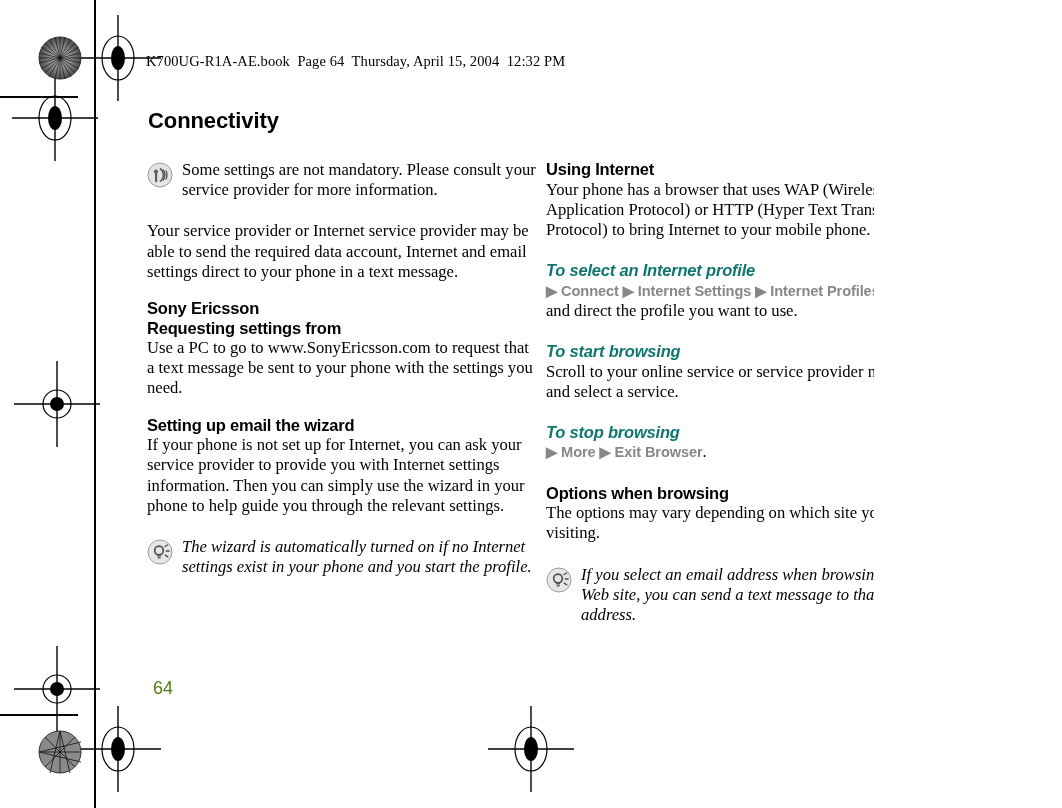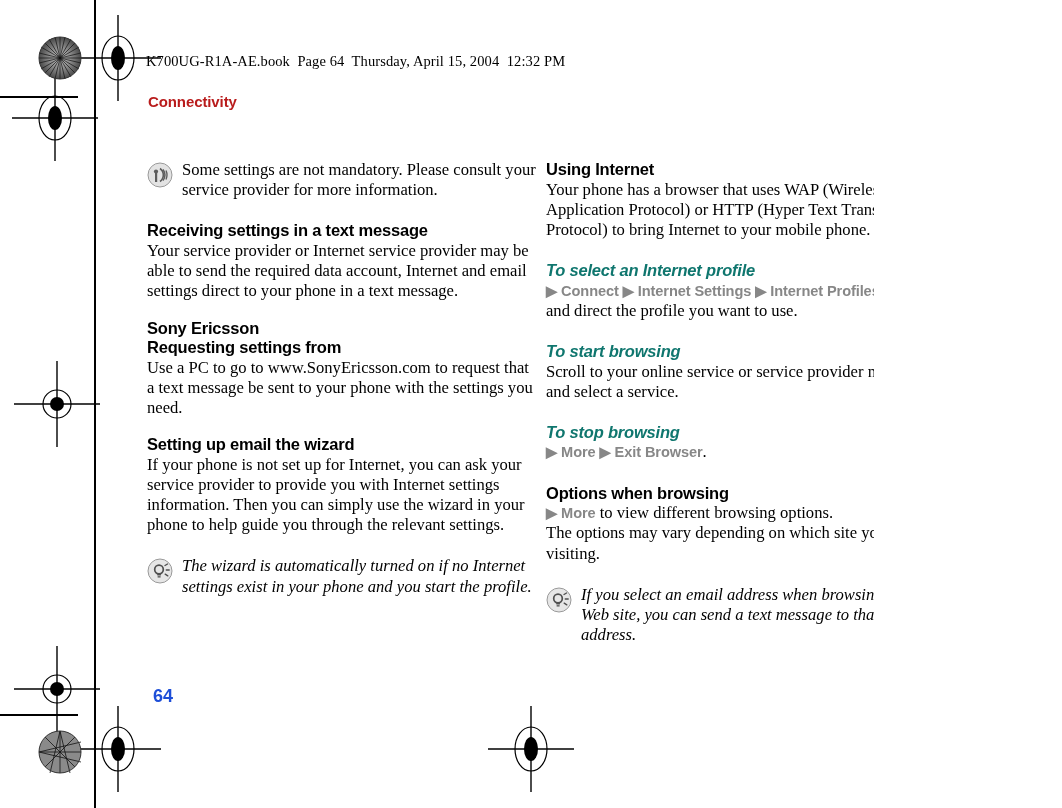--- a/index.html
+++ b/index.html
@@ -43,38 +43,37 @@
     font-size: 14.5px;
     color: #000000;
     white-space: pre;
     letter-spacing: 0.1px;
   }
 
   
   .running-head {
     position: absolute;
     left: 148px;
-    top: 93px;
+    top: 108px;
     font-family: "Liberation Sans", sans-serif;
     font-weight: bold;
-    font-size: 15px;
-    color: #b91c1c;
+    font-size: 22px;
+    color: #000000;
     letter-spacing: -0.1px;
   }
 
   
   .folio {
     position: absolute;
     left: 153px;
     top: 678px;
     font-family: "Liberation Sans", sans-serif;
-    font-weight: bold;
+    font-weight: normal;
     font-size: 18px;
-    color: #1d4ed8;
-    margin-top: 8px;
+    color: #4d7c0f;
   }
 
   
   .col {
     position: absolute;
     top: 160px;
   }
   .col-left  { left: 147px; width: 392px; }
   .col-right { left: 546px; width: 380px; }
 
@@ -374,21 +373,20 @@
           <path d="M16 7.5 A9.5 9.5 0 0 1 16 18.5" fill="none" stroke="#5d5d5d" stroke-width="1.5"></path>
           <path d="M19 8.5 A11 11 0 0 1 19 17.5" fill="none" stroke="#5d5d5d" stroke-width="1.4"></path>
         </svg>
       </span>
       <p class="note-text">Some settings are not mandatory. Please consult your service provider for more information.</p>
     </div>
 
     <div class="gap-lg"></div>
 
     <div>
-      <p class="heading">Receiving settings in a text message</p>
       <p class="body-text">Your service provider or Internet service provider may be able to send the required data account, Internet and email settings direct to your phone in a text message.</p>
     </div>
 
     <div class="gap-md"></div>
 
     <div>
       <p class="heading">Sony Ericsson</p>
       <p class="heading">Requesting settings from</p>
       <p class="body-text">Use a PC to go to www.SonyEricsson.com to request that a text message be sent to your phone with the settings you need.</p>
     </div>
@@ -446,21 +444,20 @@
 
     <div>
       <p class="heading-italic">To stop browsing</p>
       <p class="navpath"><span>▶ More ▶ Exit Browser</span><span class="tail">.</span></p>
     </div>
 
     <div class="gap-lg"></div>
 
     <div>
       <p class="heading">Options when browsing</p>
-      <p class="navpath"><span>▶ More</span><span class="tail"> to view different browsing options.</span></p>
       <p class="body-text">The options may vary depending on which site you are visiting.</p>
     </div>
 
     <div class="gap-lg"></div>
 
     <div class="note">
       <span class="note-icon">
         <svg viewBox="0 0 26 26" width="26" height="26">
           <circle cx="13" cy="13" r="12" fill="#e6e6e6" stroke="#9a9a9a" stroke-width="1"></circle>
           <circle cx="12" cy="11.5" r="4.3" fill="none" stroke="#4f4f4f" stroke-width="1.7"></circle>

